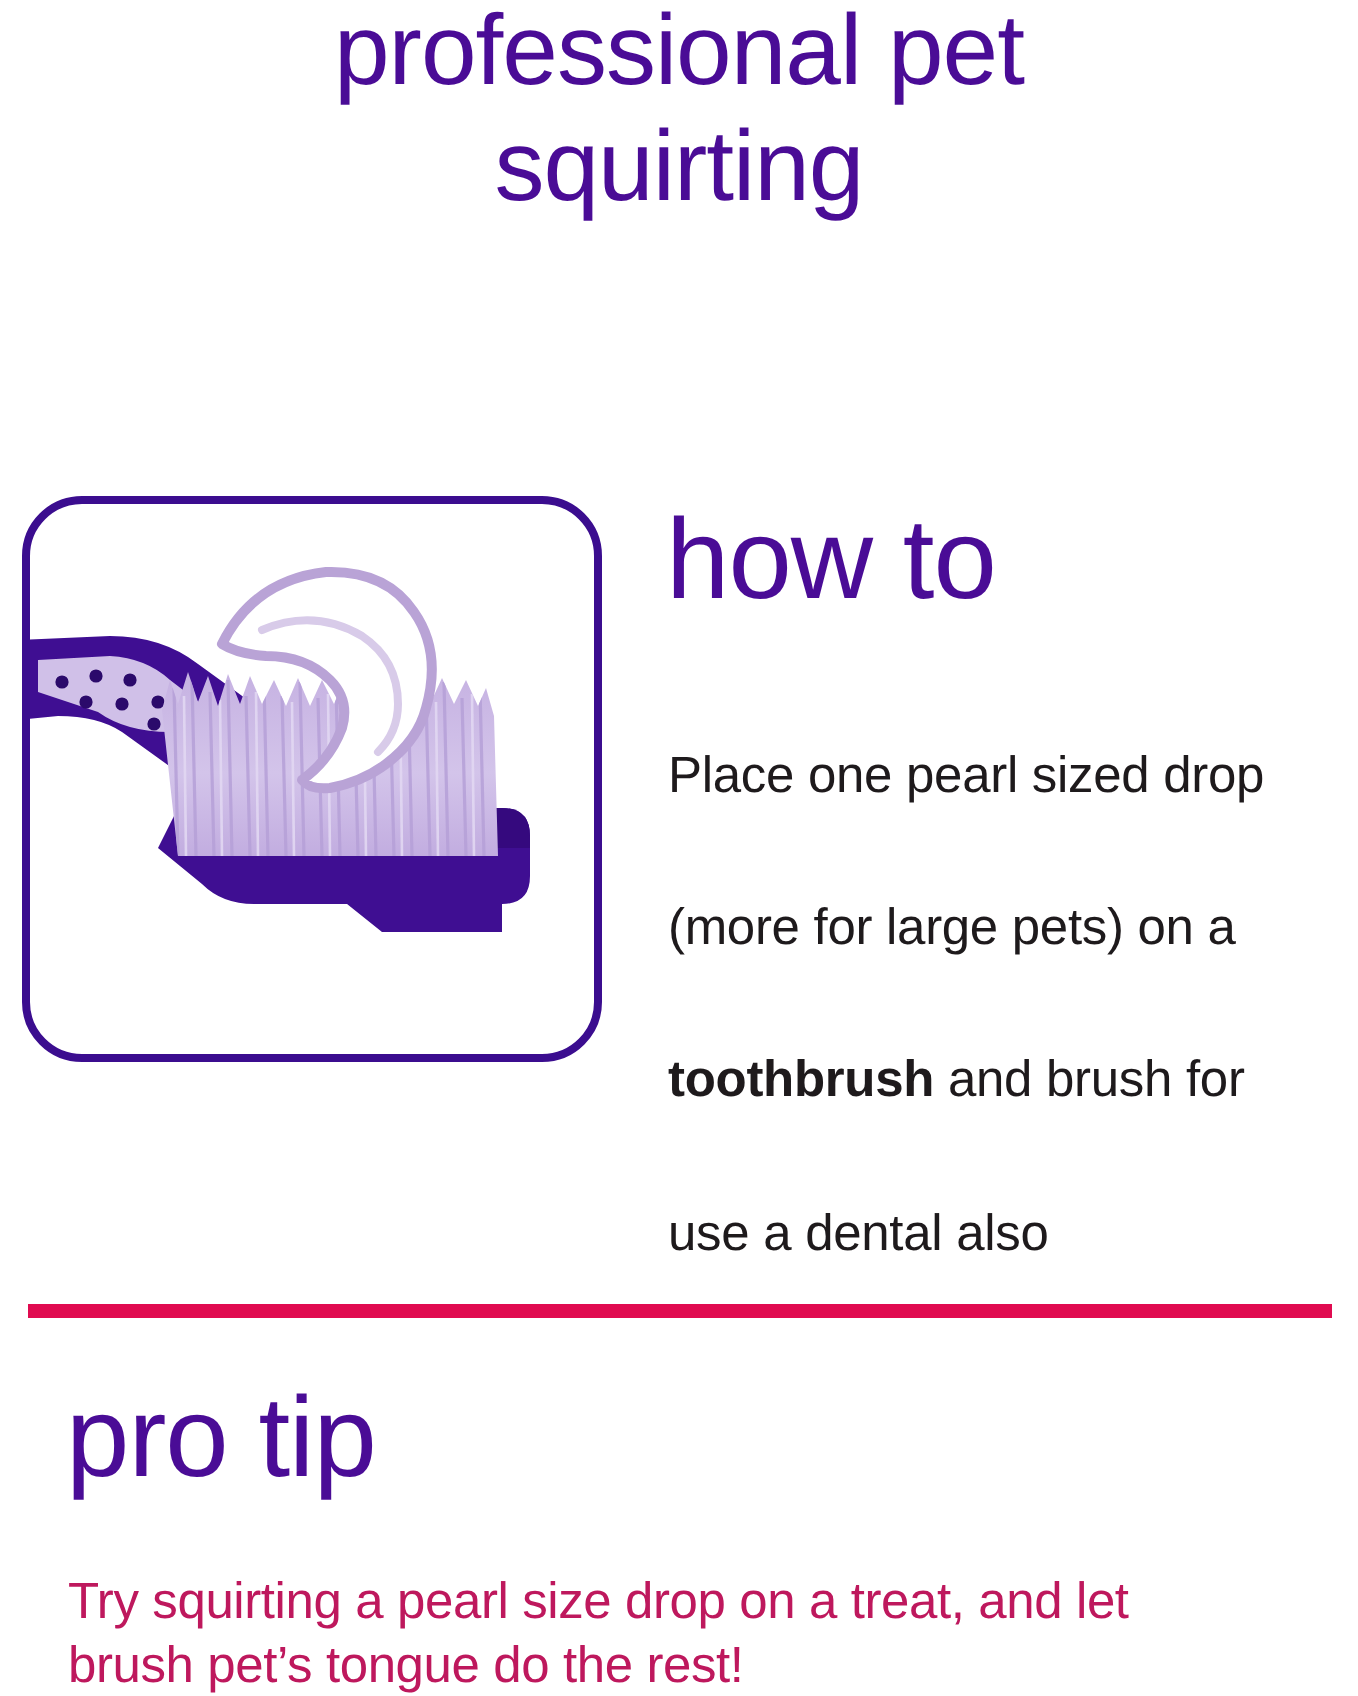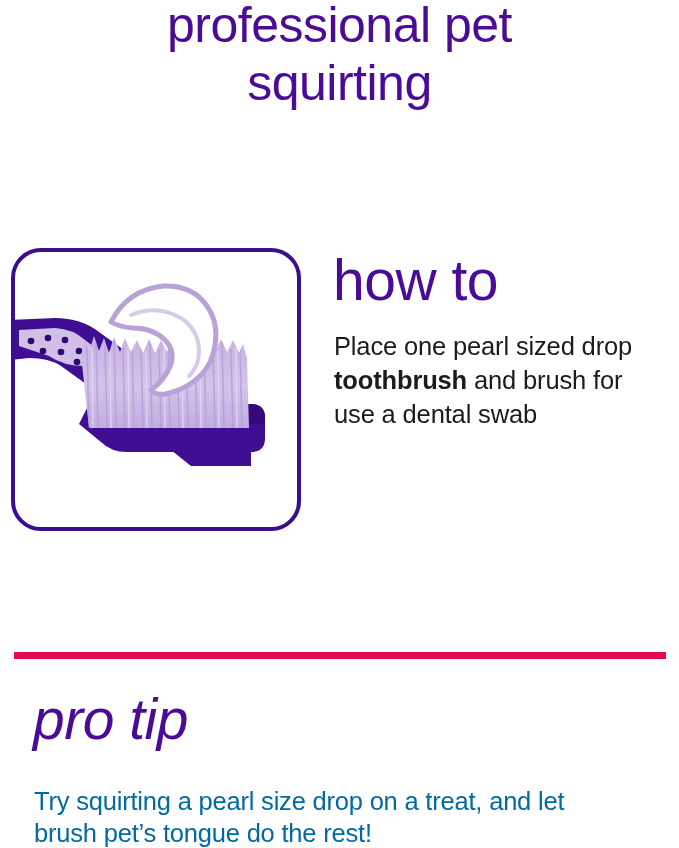--- a/index.html
+++ b/index.html
@@ -54,46 +54,45 @@
     position:absolute;
     left:334px; top:329px;
     width:340px;
     color:#1E1A1C;
     font-size:25.5px;
     line-height:34.2px;
     font-weight:400;
     letter-spacing:-0.15px;
   }
   .howto-body b{font-weight:700;}
-  .howto-body .ln{display:block;white-space:nowrap;}
+  .howto-body .ln{display:block;white-space:nowrap;margin-top:42px;}
 
   
   .rule{
     position:absolute;
     left:14px; top:652px;
     width:652px; height:7px;
     background:#E00B50;
   }
 
   
   .protip-head{
     position:absolute;
     left:33px; top:688px;
     color:#4A0C96;
     font-size:57px;
     line-height:62px;
     font-weight:400;
     letter-spacing:-0.5px;
-    font-style:italic;
   }
   .protip-body{
     position:absolute;
     left:34px; top:785px;
     width:630px;
-    color:#0369a1;
+    color:#be185d;
     font-size:25.5px;
     line-height:32px;
     font-weight:400;
     letter-spacing:-0.2px;
   }
   .protip-body .ln{display:block;white-space:nowrap;}
 </style>
 </head>
 <body>
 
@@ -179,22 +178,23 @@
              Q194 118 178 130 Q166 139 150 142 Q140 143 136 138
              Q150 128 156 112 Q160 98 150 88 Q138 76 118 76 Q104 75 96 70 Z" fill="#FFFFFF" stroke="#B9A3D6" stroke-width="5" stroke-linejoin="round"></path>
     <path d="M116 63 Q142 52 166 66 Q184 78 184 100 Q184 114 174 124" fill="none" stroke="#D8CBE9" stroke-width="4" stroke-linecap="round"></path>
   </svg>
 </div>
 
 <div class="howto-head">how to</div>
 
 <div class="howto-body">
   <span class="ln">Place one pearl sized drop</span>
+  <span class="ln">(more for large pets) on a</span>
   <span class="ln"><b>toothbrush</b><span> and brush for</span></span>
-  <span class="ln">use a dental swab</span>
+  <span class="ln">use a dental also</span>
 </div>
 
 <div class="rule"></div>
 
 <div class="protip-head">pro tip</div>
 <div class="protip-body">
   <span class="ln">Try squirting a pearl size drop on a treat, and let</span>
   <span class="ln">brush pet’s tongue do the rest!</span>
 </div>
 

